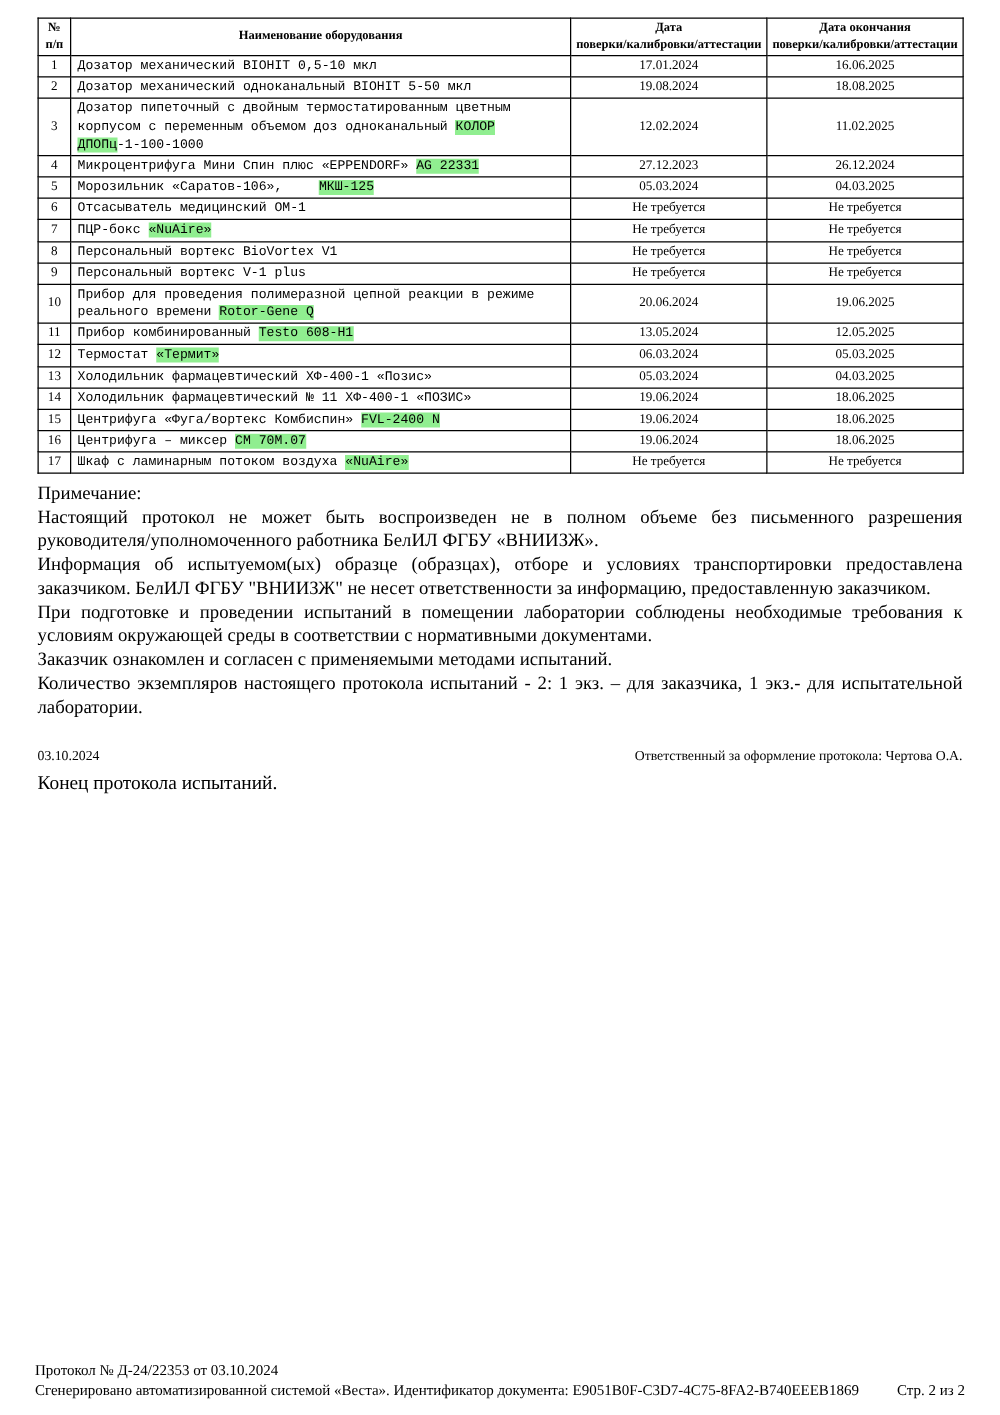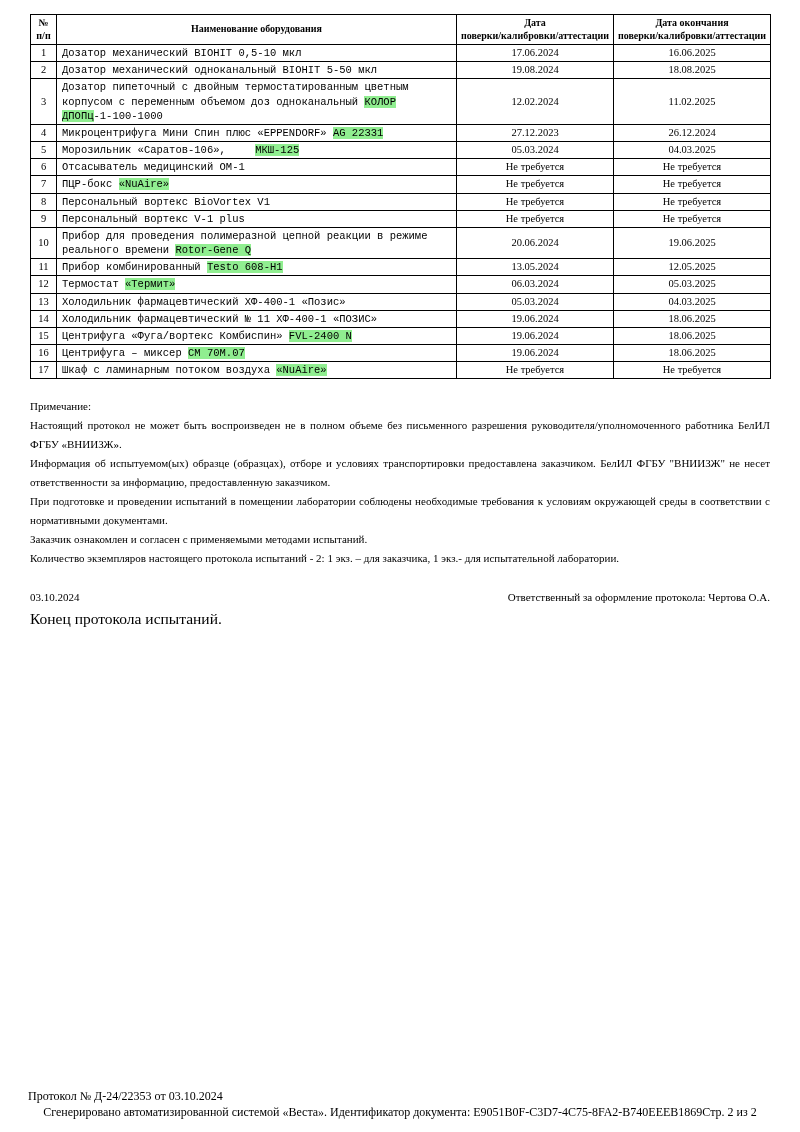--- a/index.html
+++ b/index.html
@@ -33,22 +33,22 @@
   }
   table.equipment td {
     font-size: 10.5px;
     padding: 1px 5px;
     line-height: 1.35;
   }
   td.c-num, td.c-date { text-align: center; }
   td.c-name { text-align: left; font-family: Liberation Mono, monospace; }
   .hl { background: #90EE90; }
   .notes {
-    margin-top: 18px;
-    font-size: 11px;
+    margin-top: 7px;
+    font-size: 15px;
     line-height: 19px;
   }
   .notes p { text-align: justify; }
   .notes p.note-head { text-align: left; }
   .notes p.bold { font-weight: bold; }
   .sign-row {
     display: flex;
     justify-content: space-between;
     margin-top: 20px;
     font-size: 11px;
@@ -62,21 +62,21 @@
   .footer {
     position: absolute;
     left: 28px;
     right: 28px;
     bottom: 12px;
     font-size: 12px;
     line-height: 15px;
   }
   .footer-line2 {
     display: flex;
-    justify-content: center;
+    justify-content: space-between;
     margin-top: 1px;
   }
 </style>
 </head>
 <body>
 
 <div class="page">
 
   <table class="equipment">
     <colgroup>
@@ -93,21 +93,21 @@
         <th>Дата
 поверки/калибровки/аттестации</th>
         <th>Дата окончания
 поверки/калибровки/аттестации</th>
       </tr>
     </thead>
     <tbody id="table-body">
     <tr>
       <td class="c-num">1</td>
       <td class="c-name"><span>Дозатор механический BIOHIT 0,5-10 мкл</span><span></span></td>
-      <td class="c-date">17.06.2024</td>
+      <td class="c-date">17.01.2024</td>
       <td class="c-date">16.06.2025</td>
     </tr>
 
     <tr>
       <td class="c-num">2</td>
       <td class="c-name"><span>Дозатор механический одноканальный BIOHIT 5-50 мкл</span><span></span></td>
       <td class="c-date">19.08.2024</td>
       <td class="c-date">18.08.2025</td>
     </tr>
 

